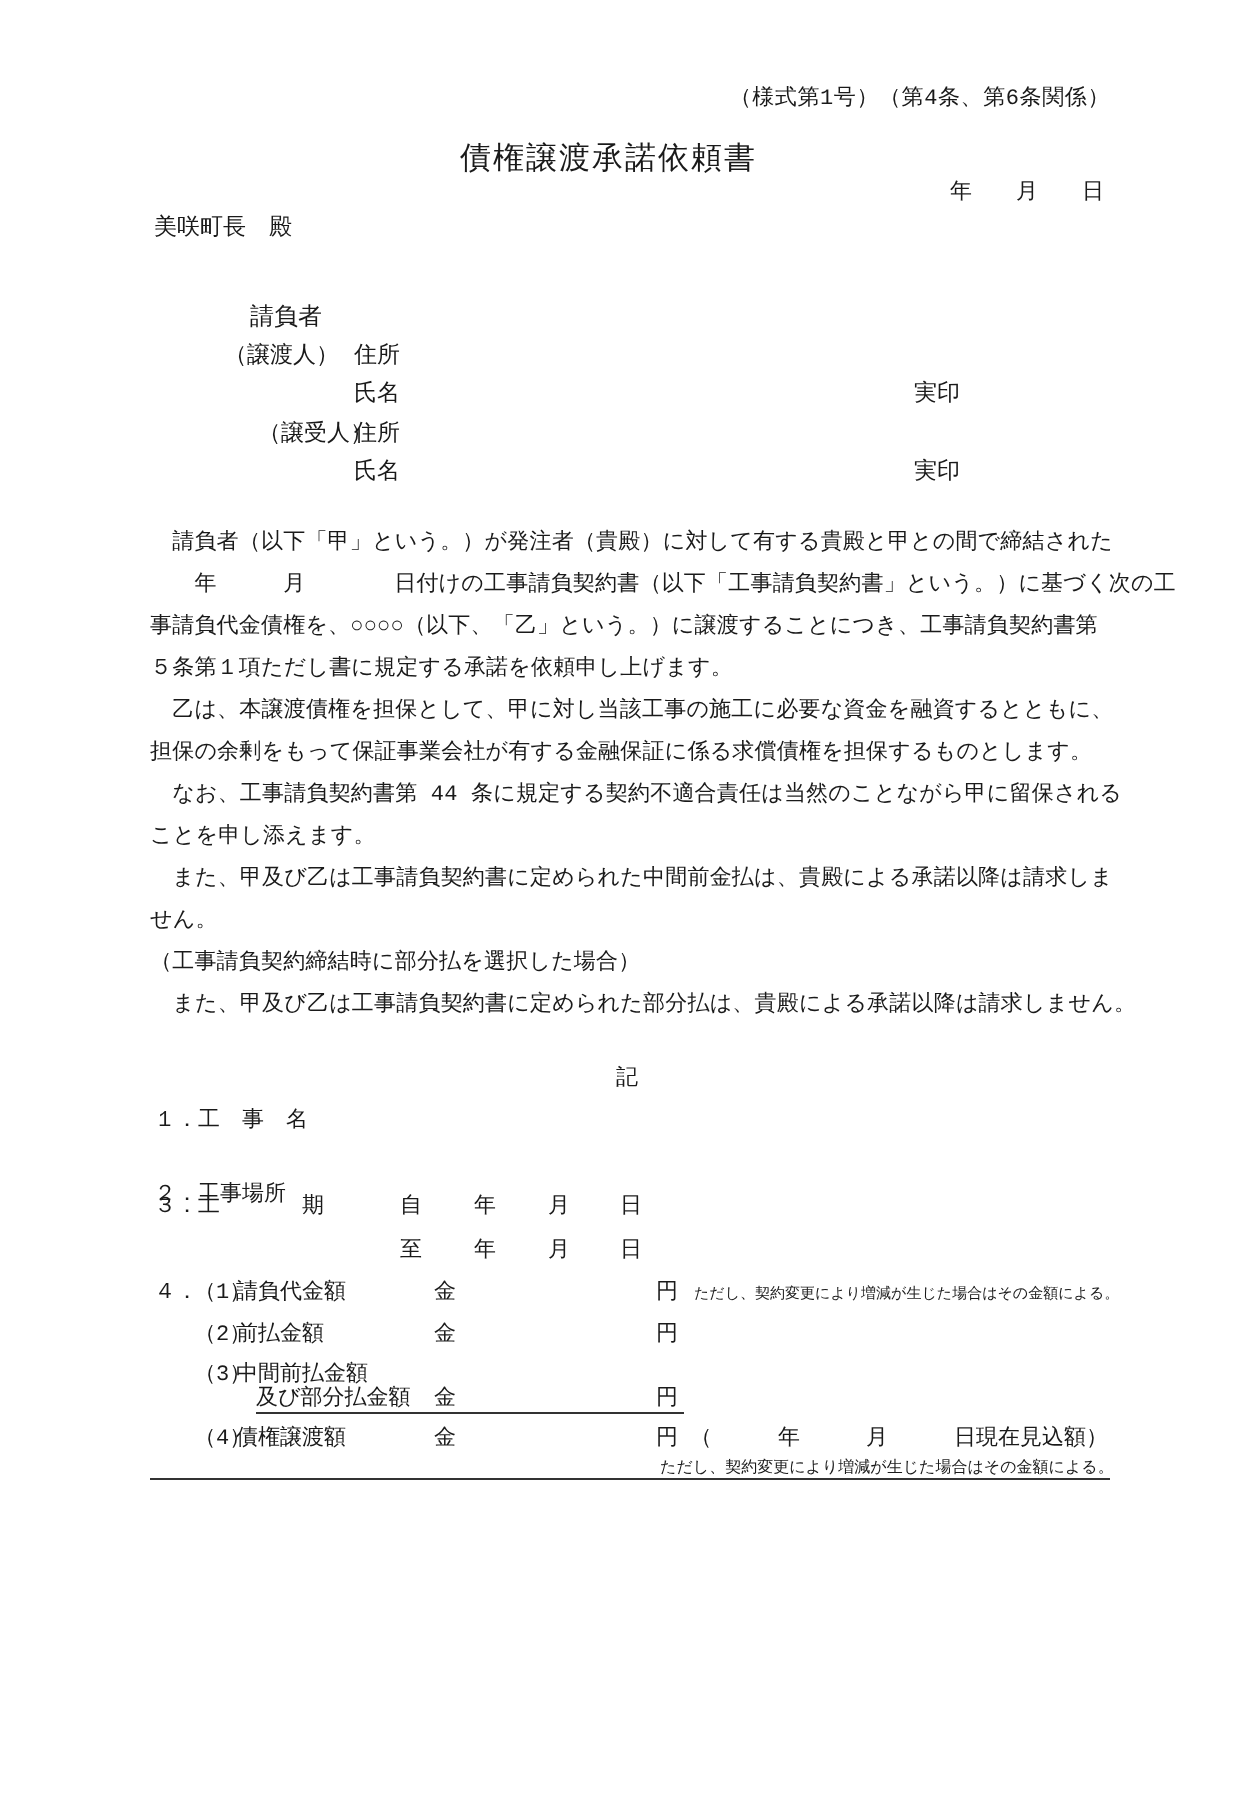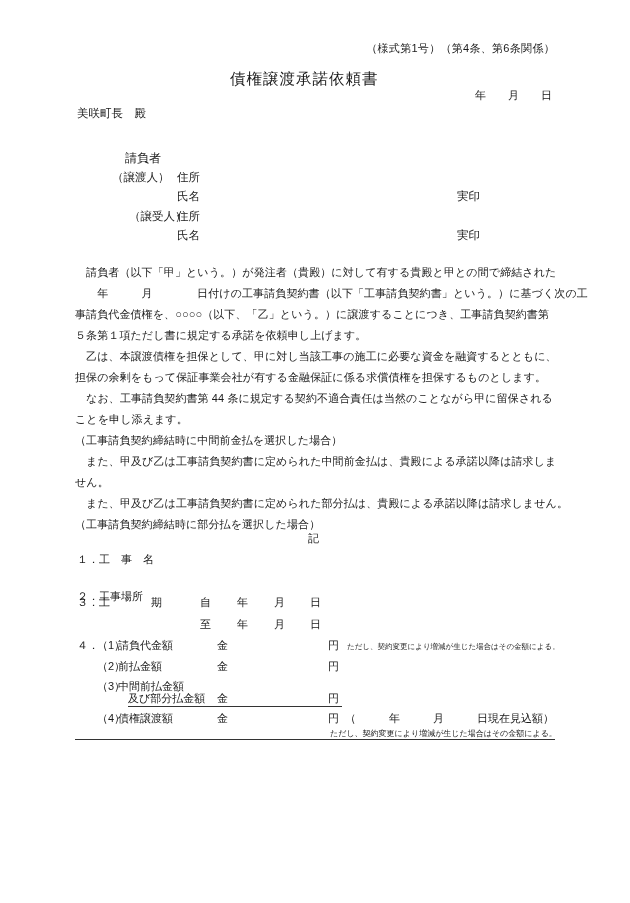--- a/index.html
+++ b/index.html
@@ -1,18 +1,18 @@
 <!DOCTYPE html>
 <html lang="ja"><head>
 <meta charset="utf-8">
 <style>
   html,body{margin:0;padding:0;background:#ffffff;}
   .page{
     position:relative;width:630px;height:903px;background:#ffffff;
-    font-family:Liberation Sans, sans-serif;
+    font-family:Liberation Mono, monospace;
     color:#1a1a1a;overflow:hidden;
   }
   .abs{position:absolute;white-space:pre;}
   .form-ref{top:41px;right:75px;font-size:11px;letter-spacing:.3px;}
   .title{top:57px;left:218px;font-size:15.5px;letter-spacing:1px;font-weight:normal;margin:12px;}
   .date-line{top:88px;right:78px;font-size:11px;}
   .addressee{top:106px;left:77px;font-size:11.5px;}
   .p-contractor{top:150px;left:125px;font-size:12px;}
   .p-row{font-size:11.5px;}
   .body-block{
@@ -52,25 +52,24 @@
 
   <div class="body-block">
     <div class="bl">　請負者（以下「甲」という。）が発注者（貴殿）に対して有する貴殿と甲との間で締結された</div>
     <div class="bl">　　年　　　月　　　　日付けの工事請負契約書（以下「工事請負契約書」という。）に基づく次の工</div>
     <div class="bl">事請負代金債権を、○○○○（以下、「乙」という。）に譲渡することにつき、工事請負契約書第</div>
     <div class="bl">５条第１項ただし書に規定する承諾を依頼申し上げます。</div>
     <div class="bl">　乙は、本譲渡債権を担保として、甲に対し当該工事の施工に必要な資金を融資するとともに、</div>
     <div class="bl">担保の余剰をもって保証事業会社が有する金融保証に係る求償債権を担保するものとします。</div>
     <div class="bl">　なお、工事請負契約書第 44 条に規定する契約不適合責任は当然のことながら甲に留保される</div>
     <div class="bl">ことを申し添えます。</div>
-    <div class="bl">（工事請負契約締結時に中間前金払を選択した場合）</div>
     <div class="bl">　また、甲及び乙は工事請負契約書に定められた中間前金払は、貴殿による承諾以降は請求しま</div>
     <div class="bl">せん。</div>
+    <div class="bl">（工事請負契約締結時に部分払を選択した場合）</div>
     <div class="bl">　また、甲及び乙は工事請負契約書に定められた部分払は、貴殿による承諾以降は請求しません。</div>
-    <div class="bl">（工事請負契約締結時に部分払を選択した場合）</div>
   </div>
 
   <div class="abs rec" style="top:531px;left:308px">記</div>
 
   <div class="abs rec" style="top:552px;left:77px">１．工　事　名</div>
   <div class="abs rec" style="top:589px;left:77px">２．工事場所</div>
 
   <div class="abs rec" style="top:595px;left:77px">３．工</div>
   <div class="abs rec" style="top:595px;left:151px">期</div>
   <div class="abs rec" style="top:595px;left:200px">自</div>

